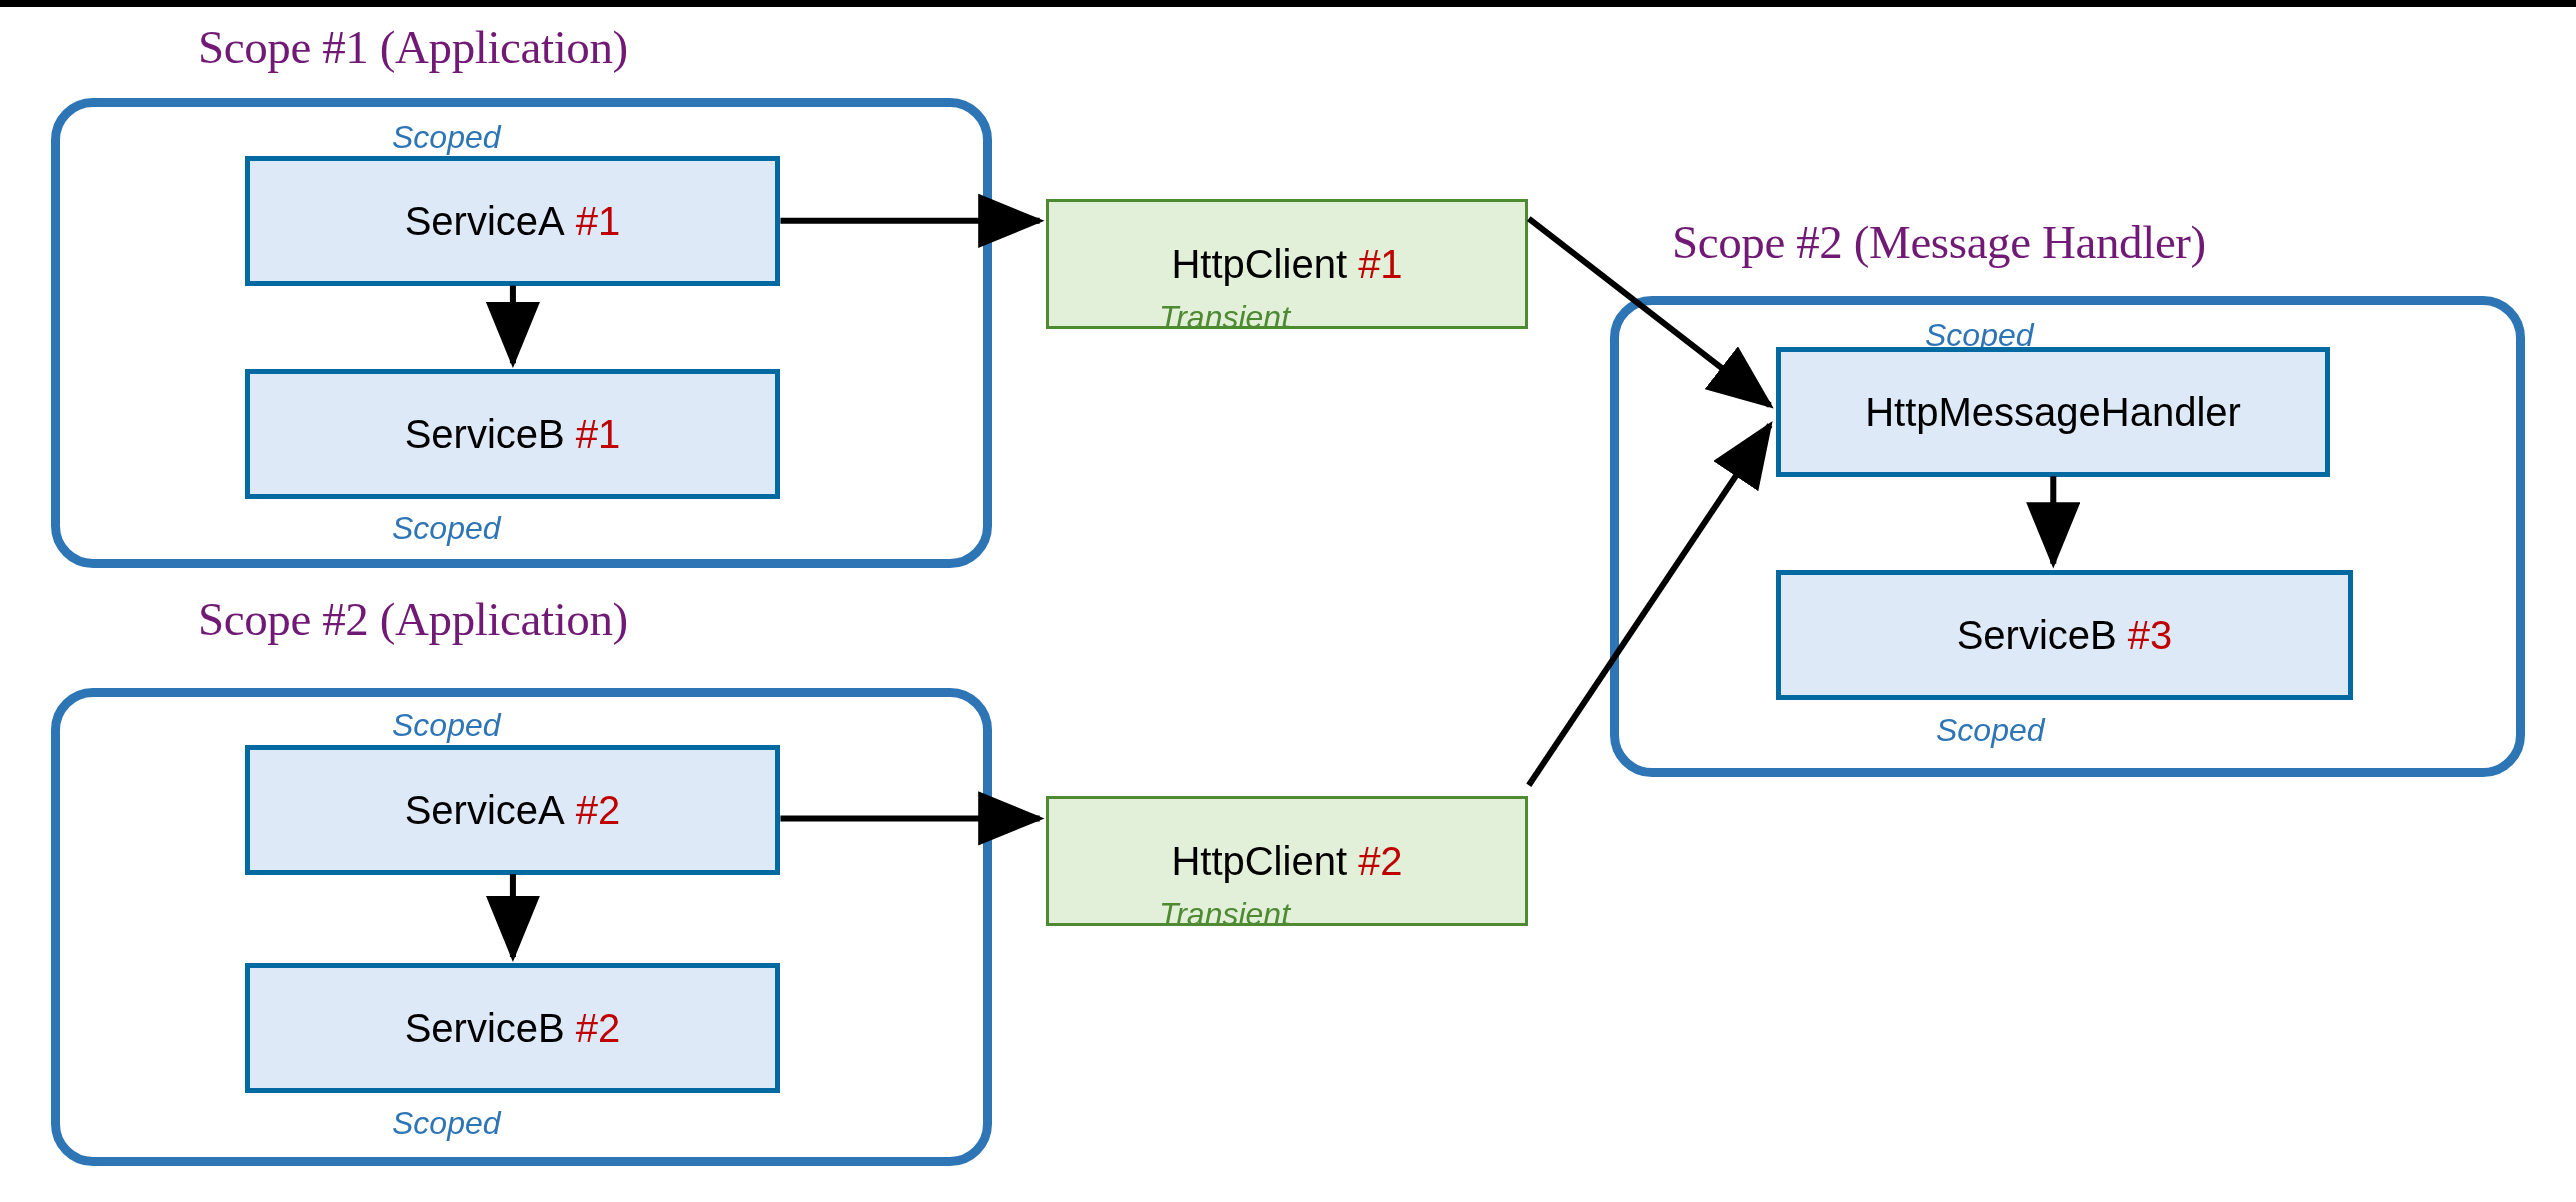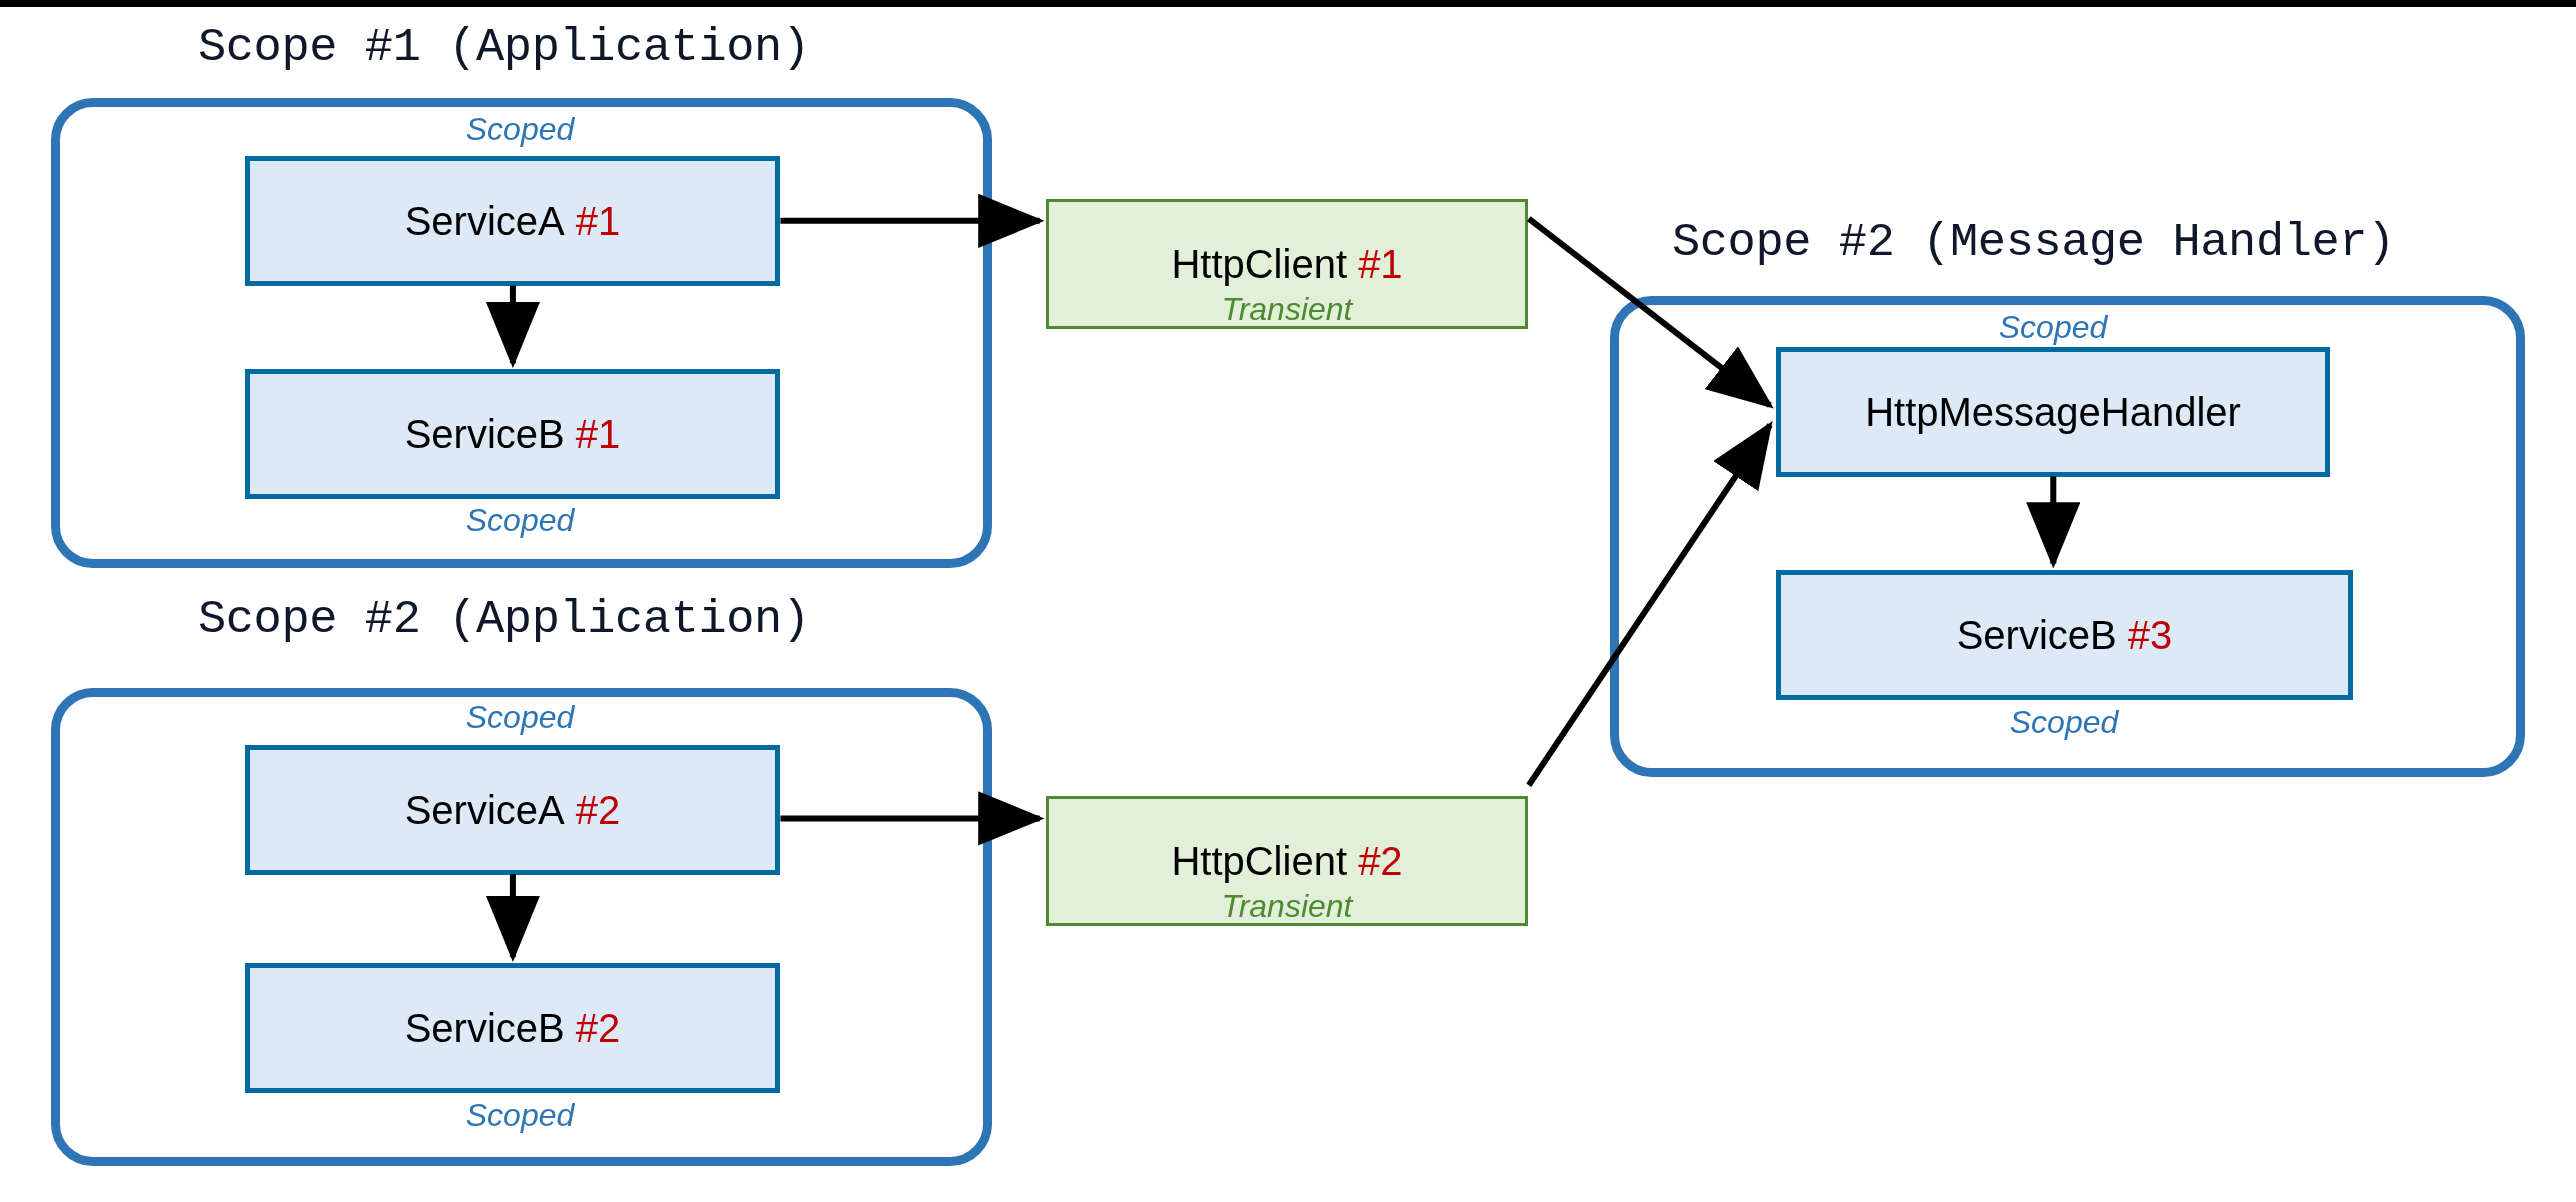--- a/index.html
+++ b/index.html
@@ -29,37 +29,38 @@
     position: absolute;
     box-sizing: border-box;
     border: 9px solid #2E75B6;
     border-radius: 42px;
     background: transparent;
   }
 
   
   .scope-title {
     position: absolute;
-    color: #0f172a;
+    color: #701a75;
     font-size: 47px;
     line-height: 1;
     white-space: nowrap;
-    font-family: Liberation Mono, monospace;
+    font-family: Liberation Serif, serif;
     letter-spacing: -0.4px;
   }
 
   
   .lifetime {
     position: absolute;
     font-style: italic;
     font-size: 32px;
     line-height: 1;
     white-space: nowrap;
-    text-align: center;
+    text-align: left;
     font-family: "Liberation Sans", sans-serif;
+    margin-top: 8px;
   }
   .lifetime.scoped { color: #2E75B6; }
   .lifetime.transient { color: #4E8A32; }
 
   
   .node {
     position: absolute;
     box-sizing: border-box;
     display: flex;
     align-items: center;

